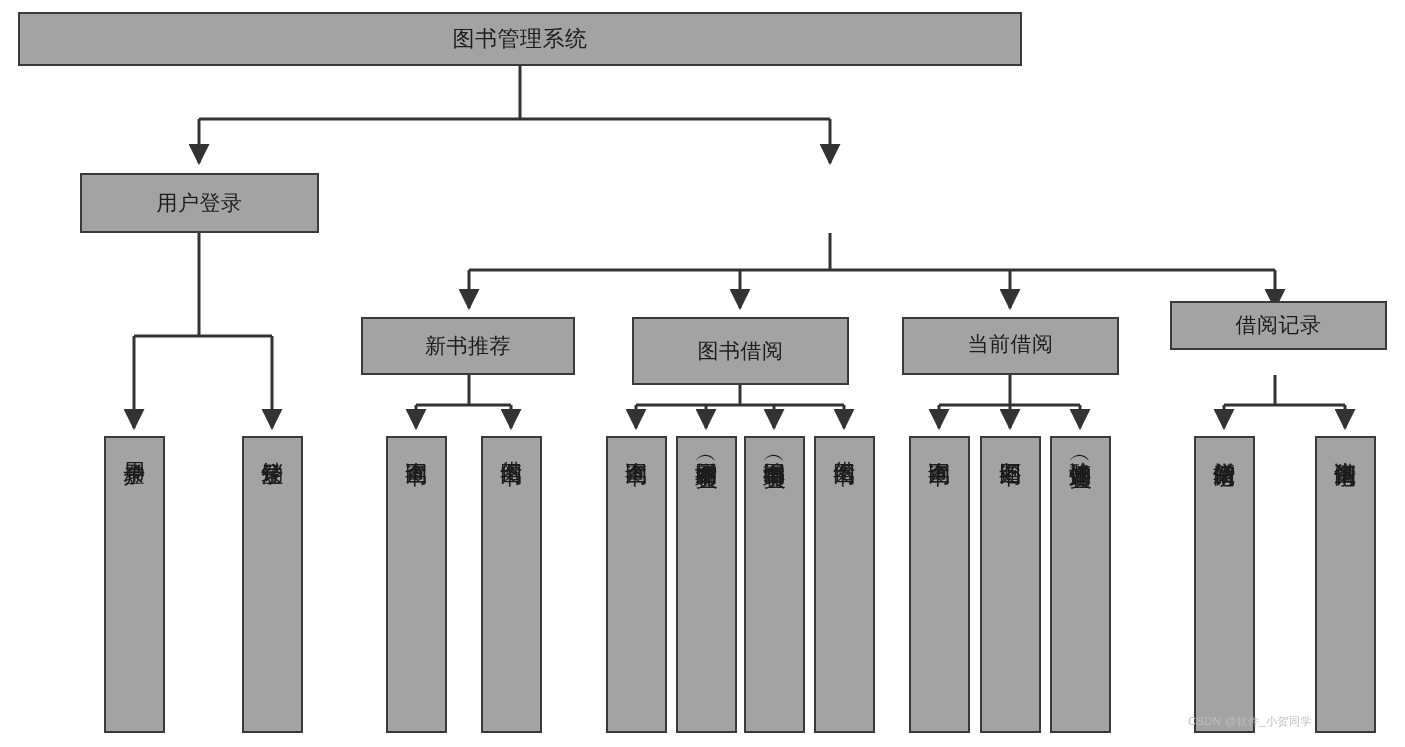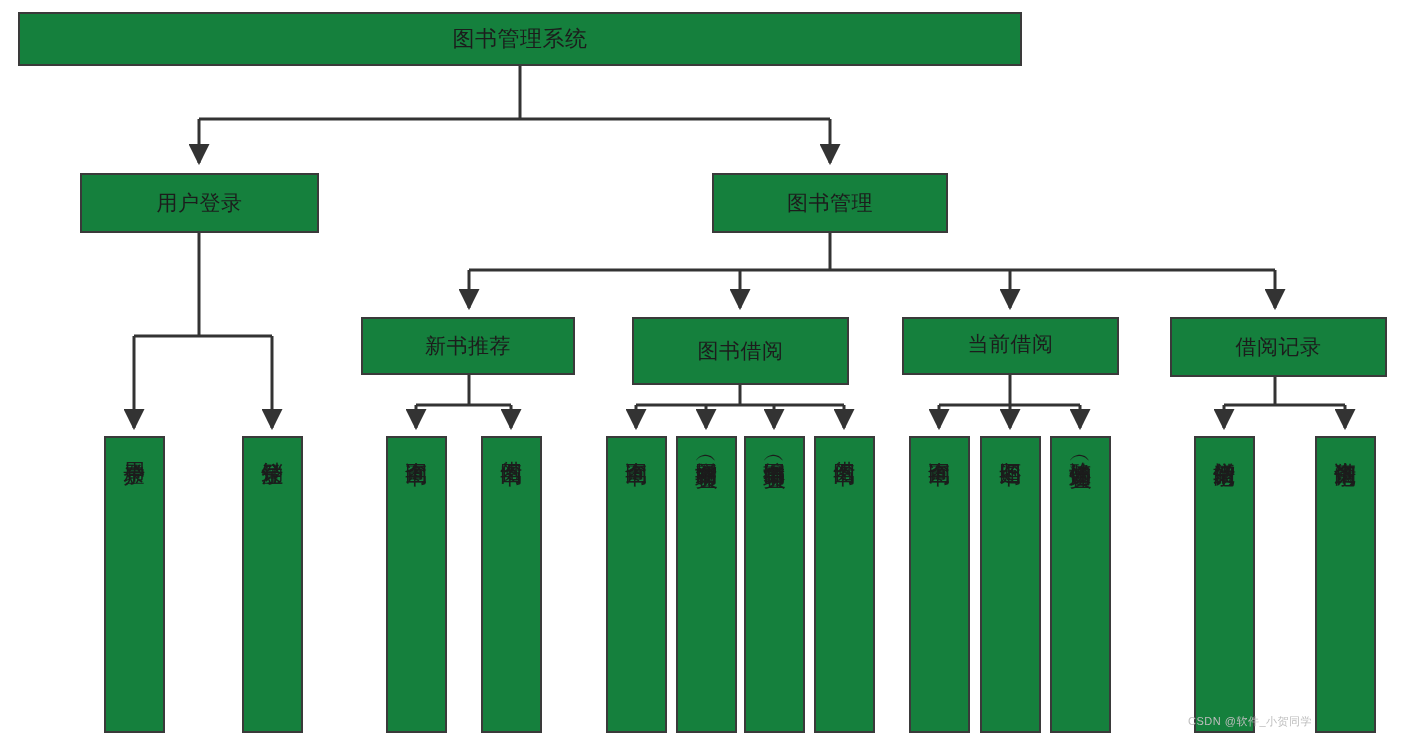--- a/index.html
+++ b/index.html
@@ -22,21 +22,21 @@
     position: absolute;
     left: 0;
     top: 0;
     width: 1405px;
     height: 747px;
     pointer-events: none;
   }
   .node {
     position: absolute;
     box-sizing: border-box;
-    background: #15803d;
+    background: #a3a3a3;
     border: 2px solid #3a3a3a;
     display: flex;
     align-items: center;
     justify-content: center;
     color: #1c1c1c;
     z-index: 2;
   }
   .node .label {
     display: block;
     text-align: center;
@@ -130,34 +130,31 @@
     </g>
   </svg>
 
   <div class="node horiz root" style="left:18px; top:12px; width:1004px; height:54px;">
     <span class="label">图书管理系统</span>
   </div>
 
   <div class="node horiz" style="left:80px; top:173px; width:239px; height:60px;">
     <span class="label">用户登录</span>
   </div>
-  <div class="node horiz" style="left:712px; top:173px; width:236px; height:60px;">
-    <span class="label">图书管理</span>
-  </div>
 
   <div class="node horiz" style="left:361px; top:317px; width:214px; height:58px;">
     <span class="label">新书推荐</span>
   </div>
   <div class="node horiz" style="left:632px; top:317px; width:217px; height:68px;">
     <span class="label">图书借阅</span>
   </div>
   <div class="node horiz" style="left:902px; top:317px; width:217px; height:58px;font-family:Liberation Mono, monospace;">
     <span class="label">当前借阅</span>
   </div>
-  <div class="node horiz" style="left:1170px; top:317px; width:217px; height:60px;">
+  <div class="node horiz" style="left:1170px; top:301px; width:217px; height:49px;">
     <span class="label">借阅记录</span>
   </div>
 
   <div class="node vert" style="left:104px; top:436px; width:61px; height:297px;">
     <span class="label">用户登录</span>
   </div>
   <div class="node vert" style="left:242px; top:436px; width:61px; height:297px;">
     <span class="label">注销登录</span>
   </div>
 

